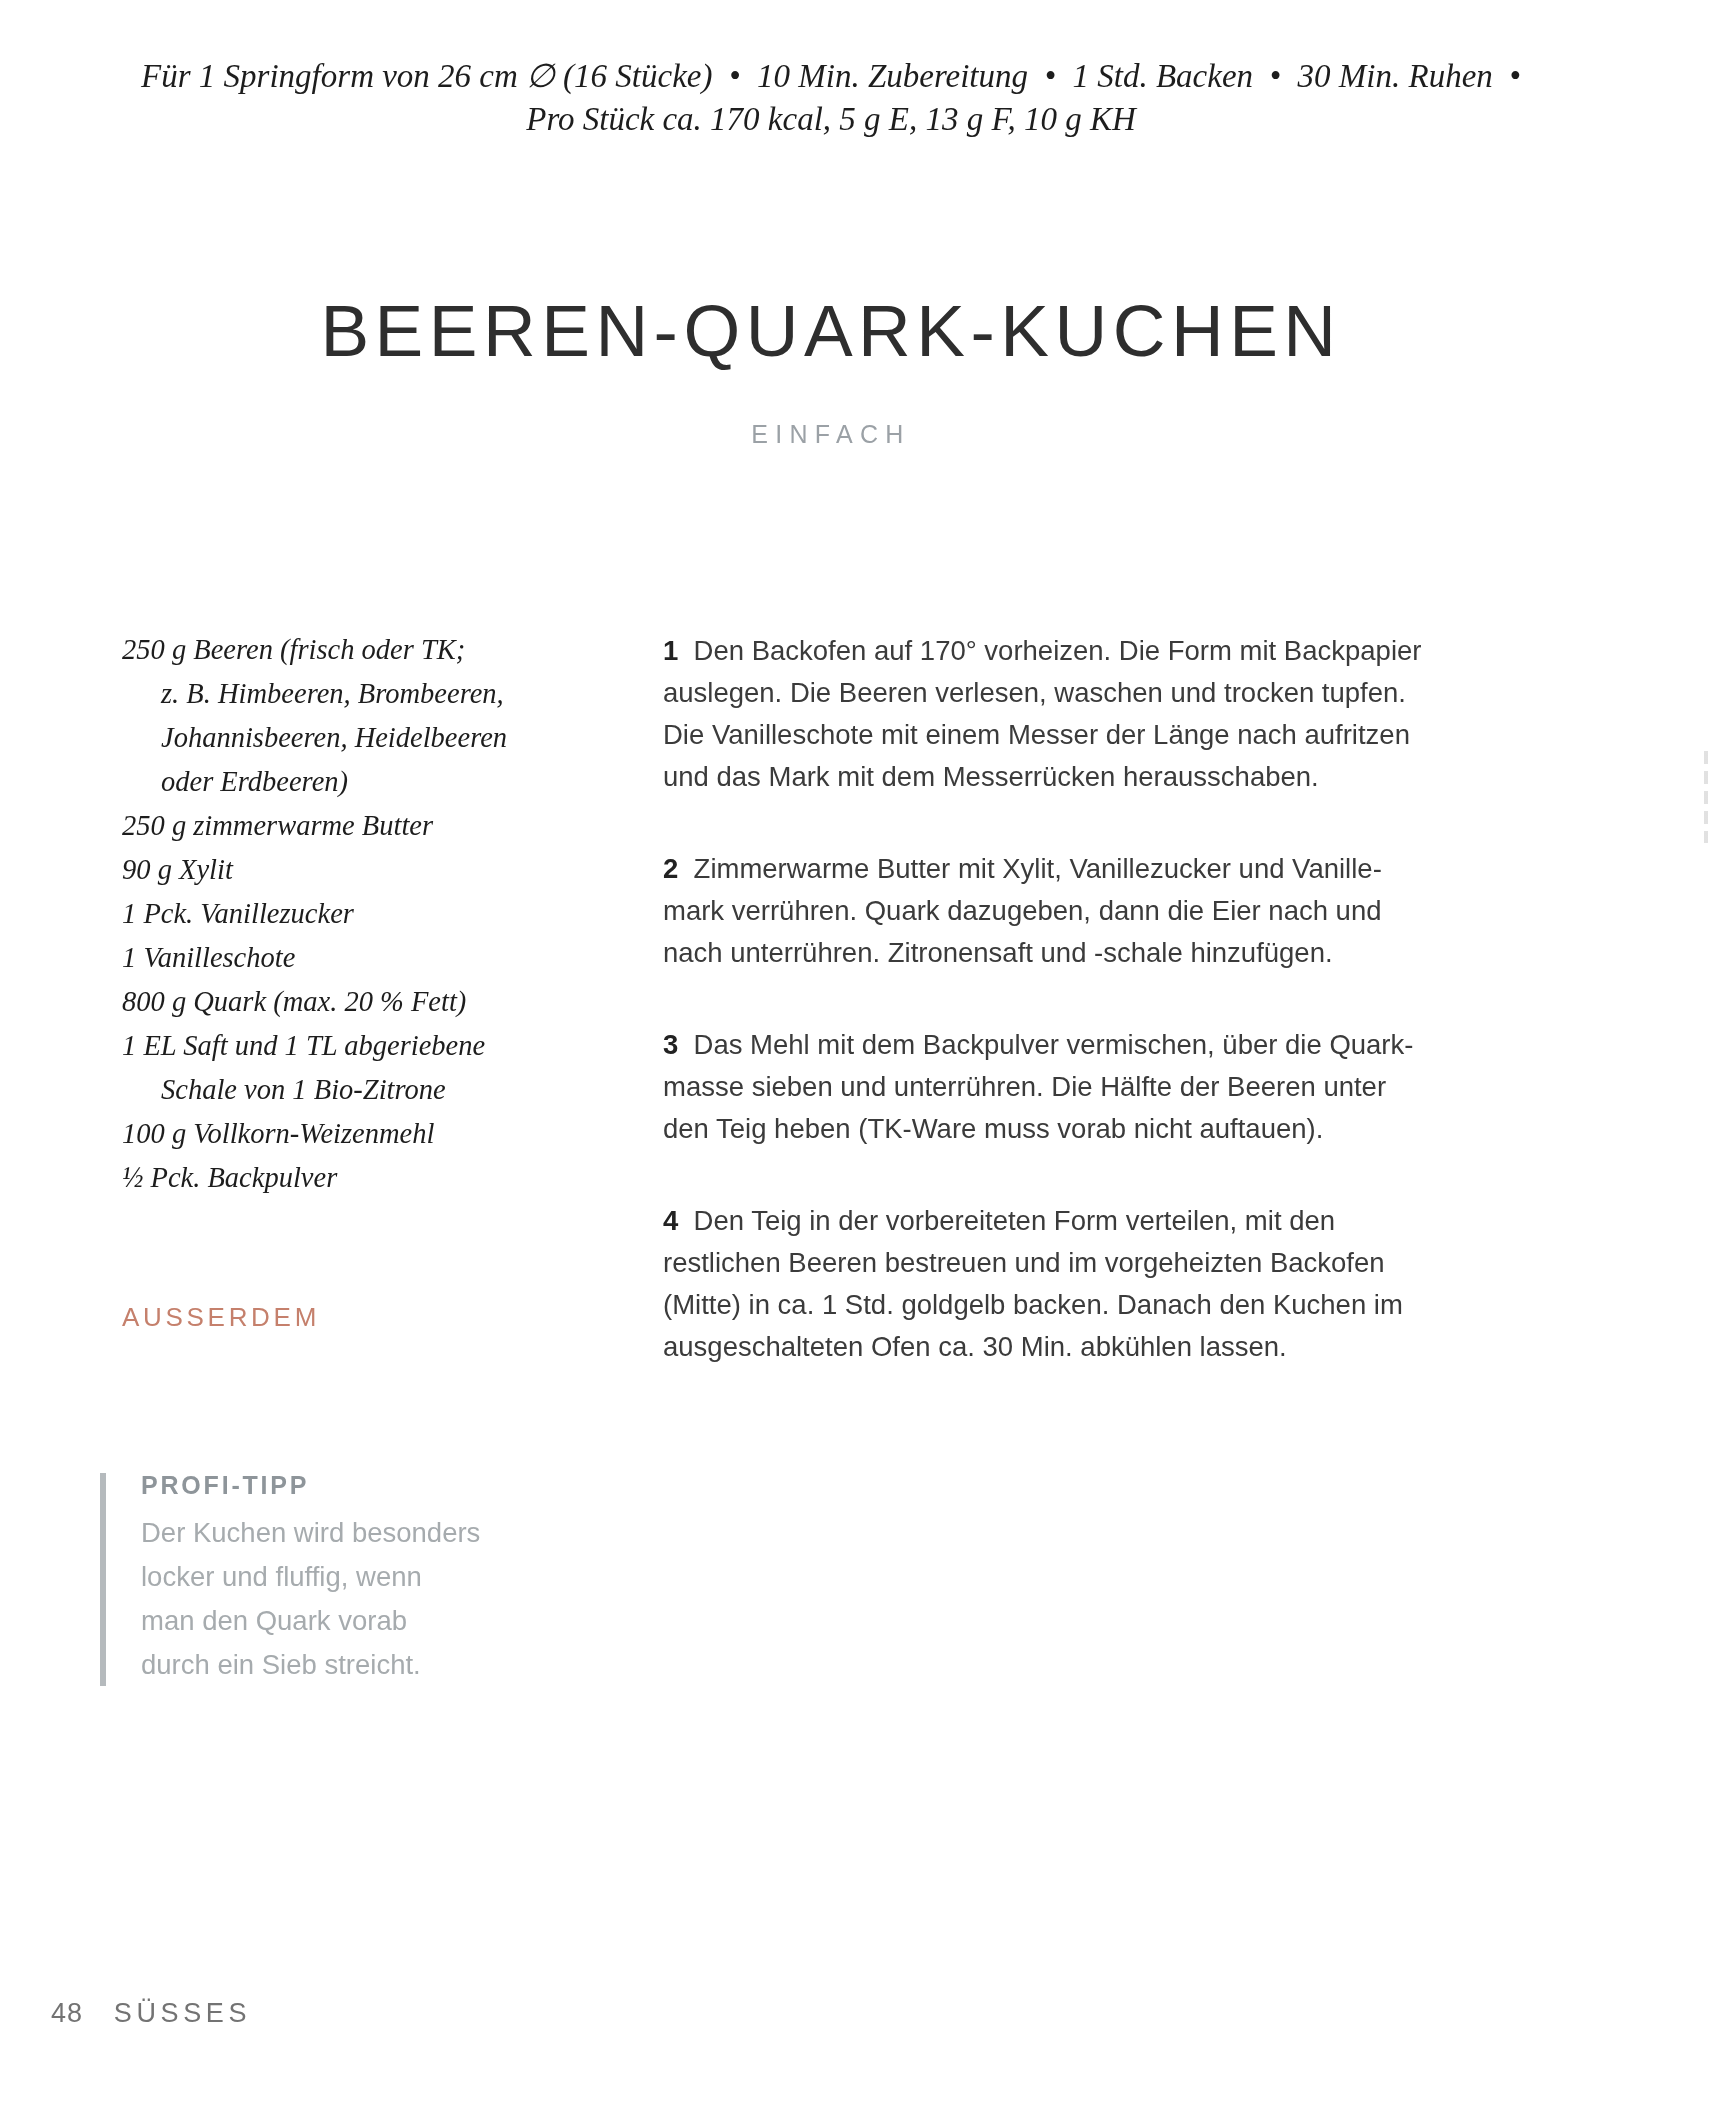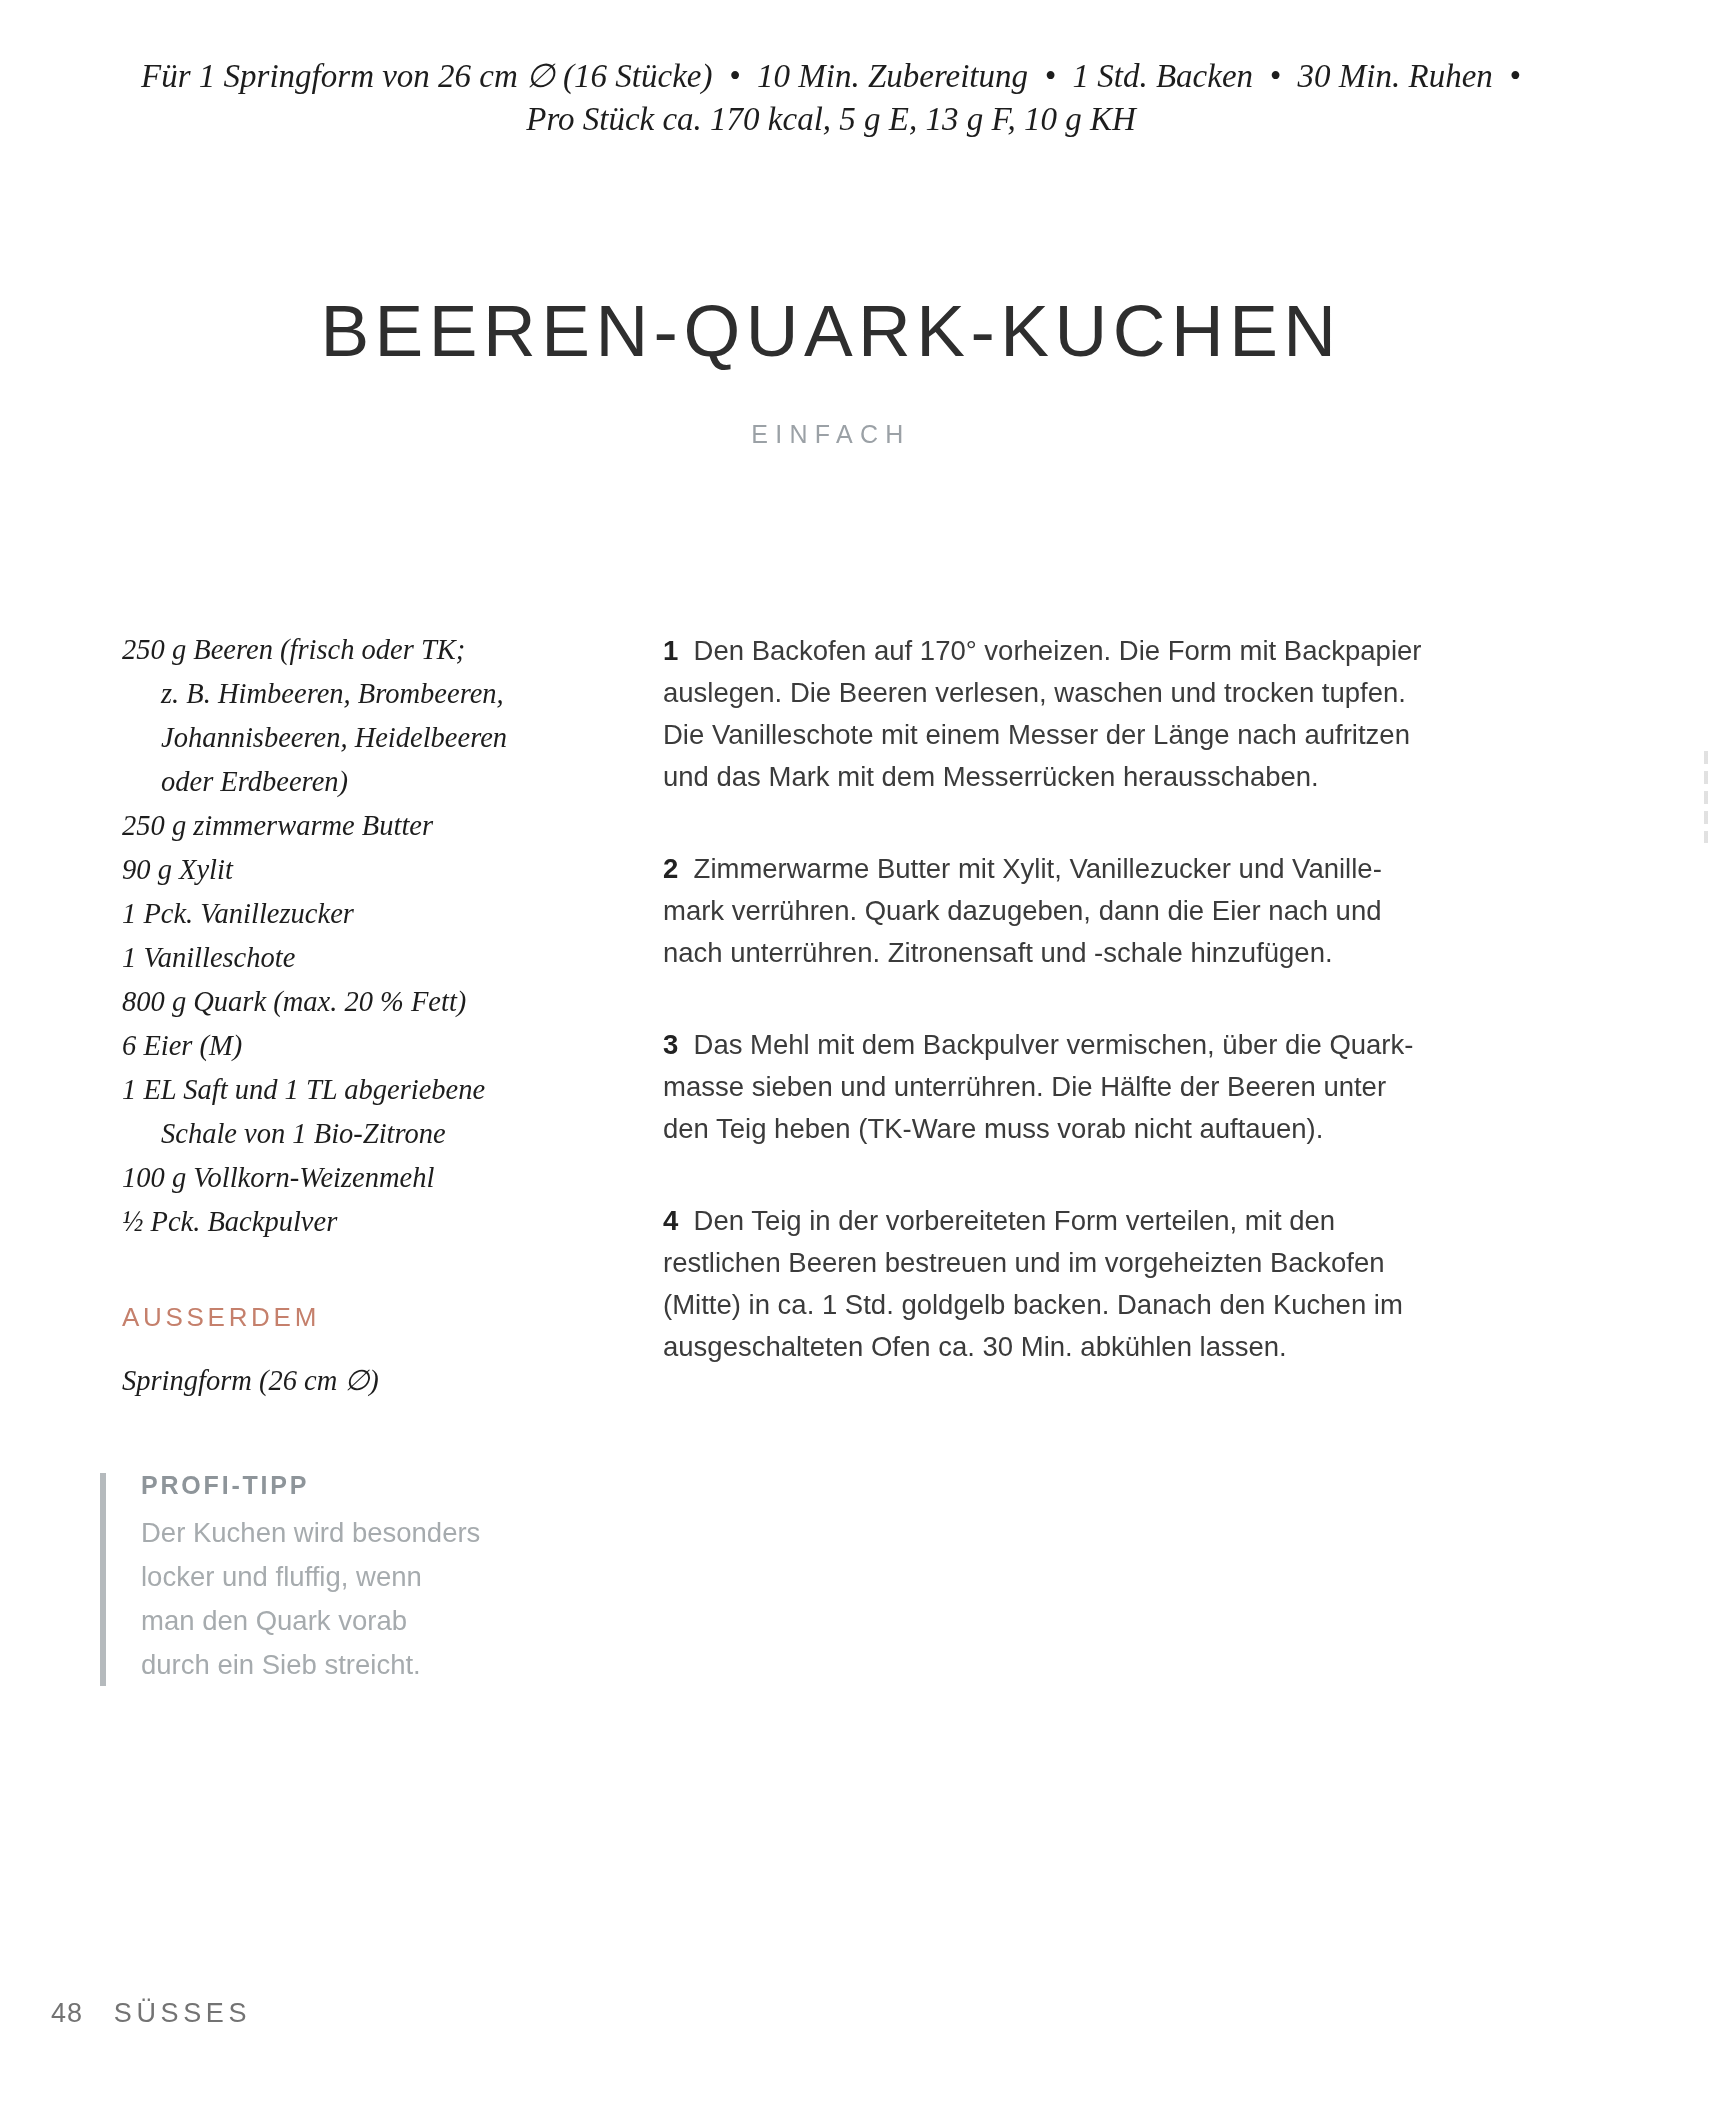--- a/index.html
+++ b/index.html
@@ -117,32 +117,28 @@
   <div class="ingredients">
       <div class="ing-line">250 g Beeren (frisch oder TK;</div>
       <div class="ing-line indent">z. B. Himbeeren, Brombeeren,</div>
       <div class="ing-line indent">Johannisbeeren, Heidelbeeren</div>
       <div class="ing-line indent">oder Erdbeeren)</div>
       <div class="ing-line">250 g zimmerwarme Butter</div>
       <div class="ing-line">90 g Xylit</div>
       <div class="ing-line">1 Pck. Vanillezucker</div>
       <div class="ing-line">1 Vanilleschote</div>
       <div class="ing-line">800 g Quark (max. 20 % Fett)</div>
-      <div class="ing-line">6 Eier (M)</div>
       <div class="ing-line">1 EL Saft und 1 TL abgeriebene</div>
       <div class="ing-line indent">Schale von 1 Bio-Zitrone</div>
       <div class="ing-line">100 g Vollkorn-Weizenmehl</div>
       <div class="ing-line">½ Pck. Backpulver</div>
     </div>
 
   <div class="extras">
     <div class="extras-heading">AUSSERDEM</div>
-    <div>
-        <div class="extras-item">Springform (26 cm ∅)</div>
-      </div>
   </div>
 
   <div class="steps">
       <div class="step"><span class="step-num">1</span><span>&nbsp;&nbsp;Den Backofen auf 170° vorheizen. Die Form mit Backpapier</span><br><span>auslegen. Die Beeren verlesen, waschen und trocken tupfen.</span><br><span>Die Vanilleschote mit einem Messer der Länge nach aufritzen</span><br><span>und das Mark mit dem Messerrücken herausschaben.</span></div>
       <div class="step"><span class="step-num">2</span><span>&nbsp;&nbsp;Zimmerwarme Butter mit Xylit, Vanillezucker und Vanille-</span><br><span>mark verrühren. Quark dazugeben, dann die Eier nach und</span><br><span>nach unterrühren. Zitronensaft und -schale hinzufügen.</span></div>
       <div class="step"><span class="step-num">3</span><span>&nbsp;&nbsp;Das Mehl mit dem Backpulver vermischen, über die Quark-</span><br><span>masse sieben und unterrühren. Die Hälfte der Beeren unter</span><br><span>den Teig heben (TK-Ware muss vorab nicht auftauen).</span></div>
       <div class="step"><span class="step-num">4</span><span>&nbsp;&nbsp;Den Teig in der vorbereiteten Form verteilen, mit den</span><br><span>restlichen Beeren bestreuen und im vorgeheizten Backofen</span><br><span>(Mitte) in ca. 1 Std. goldgelb backen. Danach den Kuchen im</span><br><span>ausgeschalteten Ofen ca. 30 Min. abkühlen lassen.</span></div>
     </div>
 
   <div class="tip">

